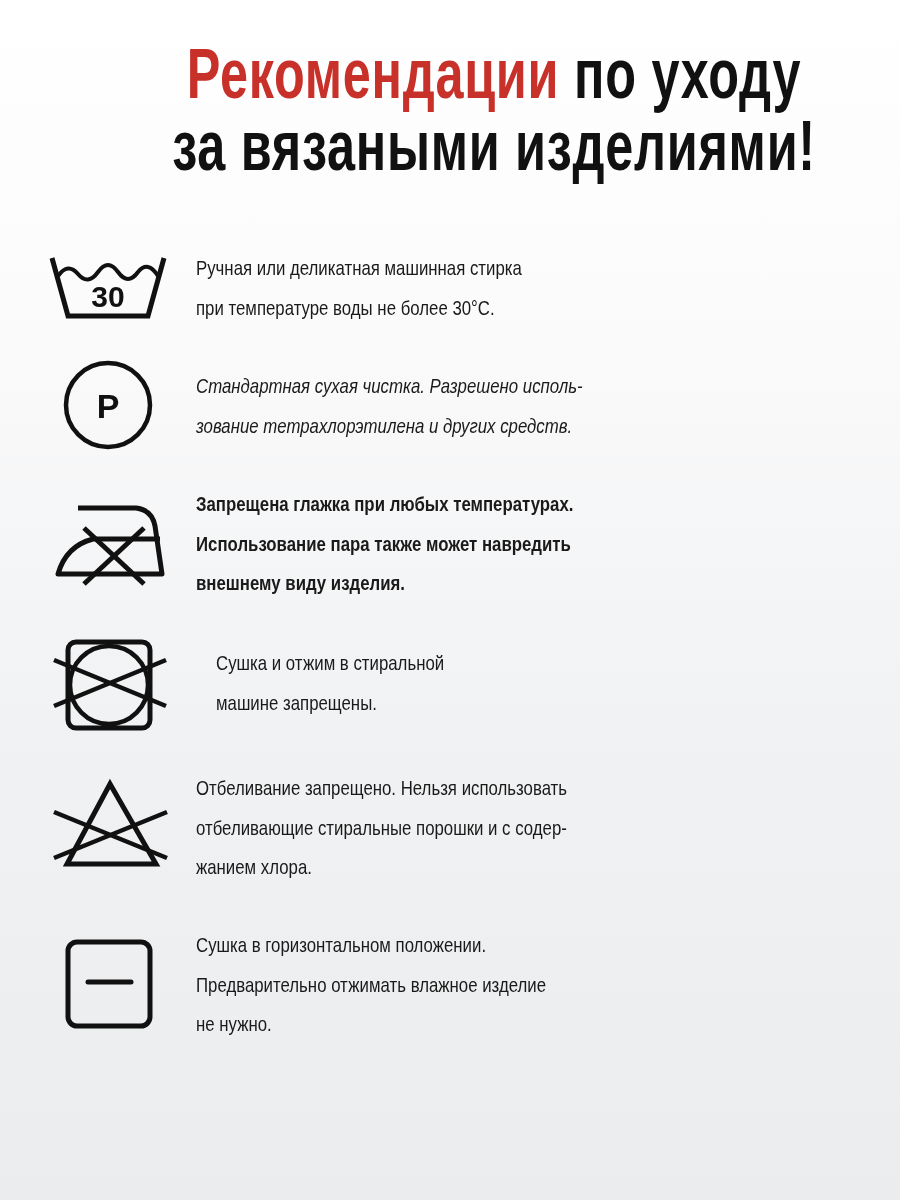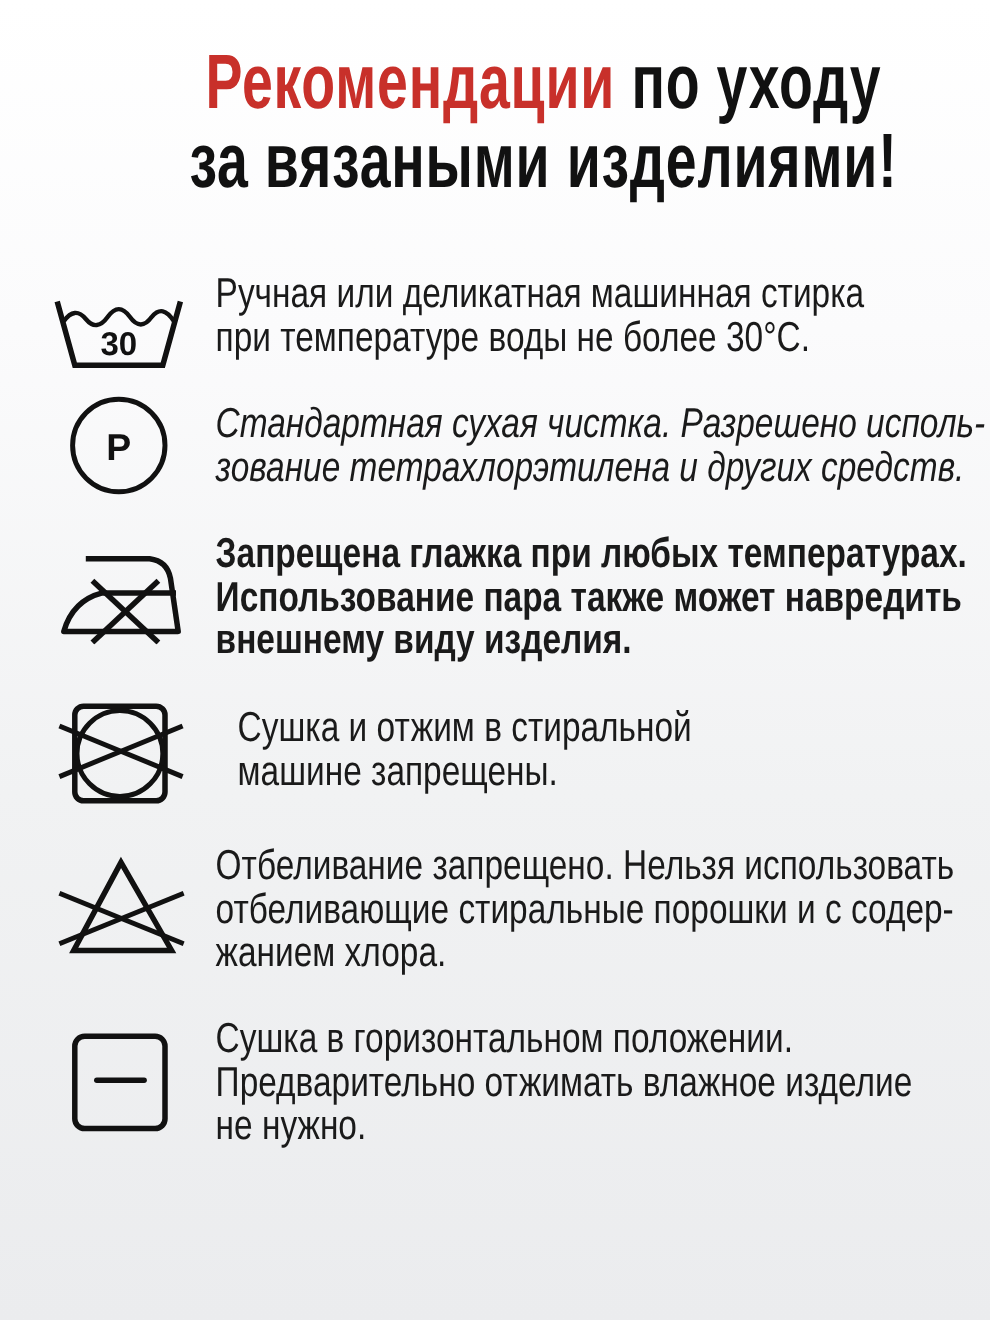--- a/index.html
+++ b/index.html
@@ -30,38 +30,38 @@
 
   .row {
     position: absolute; left: 0; width: 900px;
   }
   .icon {
     position: absolute; left: 48px; width: 120px; height: 100px;
   }
   .icon svg { width: 120px; height: 100px; display: block; }
   .text {
     position: absolute; left: 196px; width: 700px;
-    font-size: 38px; line-height: 39.5px; color: #1a1a1a;
+    font-size: 21px; line-height: 39.5px; color: #1a1a1a;
   }
   .text .ln {
     display: block; white-space: nowrap;
     transform: scaleX(0.80);
     transform-origin: left center;
   }
 </style>
 </head>
 <body>
 
 <div class="title">
   <span class="title-line"><span class="accent">Рекомендации</span> <span class="dark">по уходу</span></span>
   <span class="title-line dark">за вязаными изделиями!</span>
 </div>
 
 <div class="row" style="top:236px;">
-  <div class="icon" style="top:16px;">
+  <div class="icon" style="top:0;">
     <svg viewBox="0 0 120 100">
       <path d="M4 22 L20 80 L100 80 L116 22" fill="none" stroke="#111" stroke-width="5" stroke-linejoin="miter"></path>
       <path d="M10 40 Q20 26 30 38 Q40 50 50 36 Q60 22 70 36 Q80 50 90 36 Q100 24 110 40" fill="none" stroke="#111" stroke-width="4"></path>
       <text x="60" y="71" text-anchor="middle" font-family="Liberation Sans, sans-serif" font-weight="bold" font-size="30" fill="#111">30</text>
     </svg>
   </div>
   <div class="text" style="top:12px;">
     <span class="ln">Ручная или деликатная машинная стирка</span>
     <span class="ln">при температуре воды не более 30°С.</span>
   </div>

